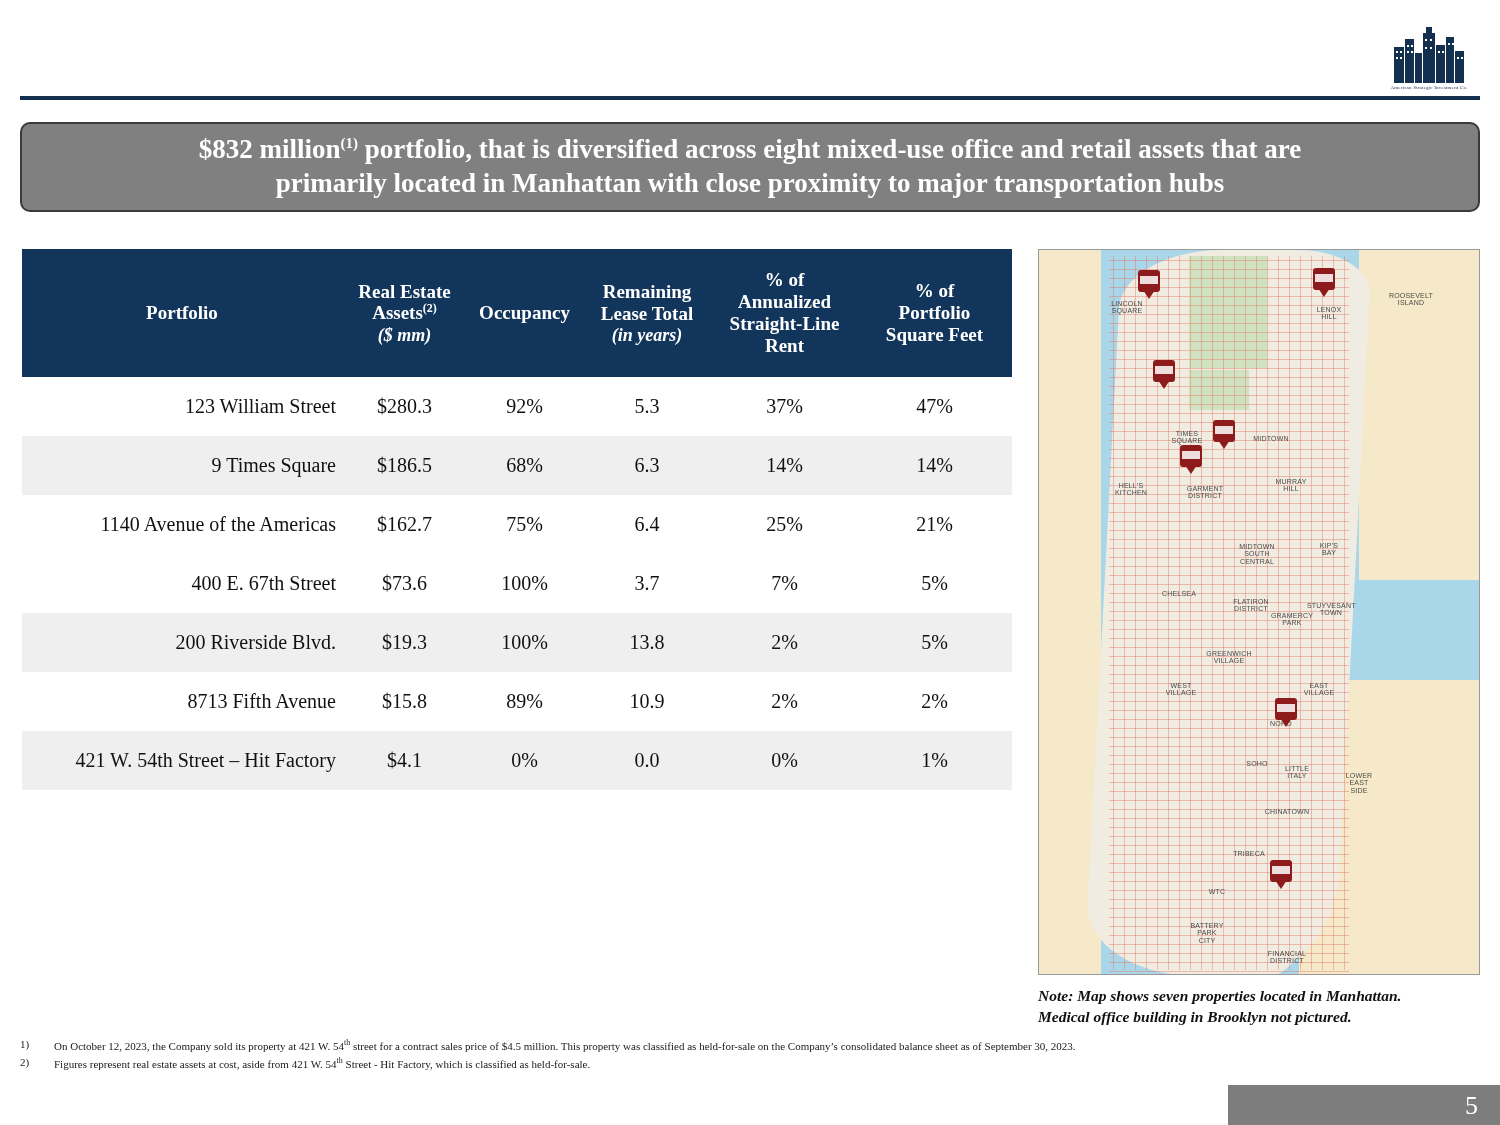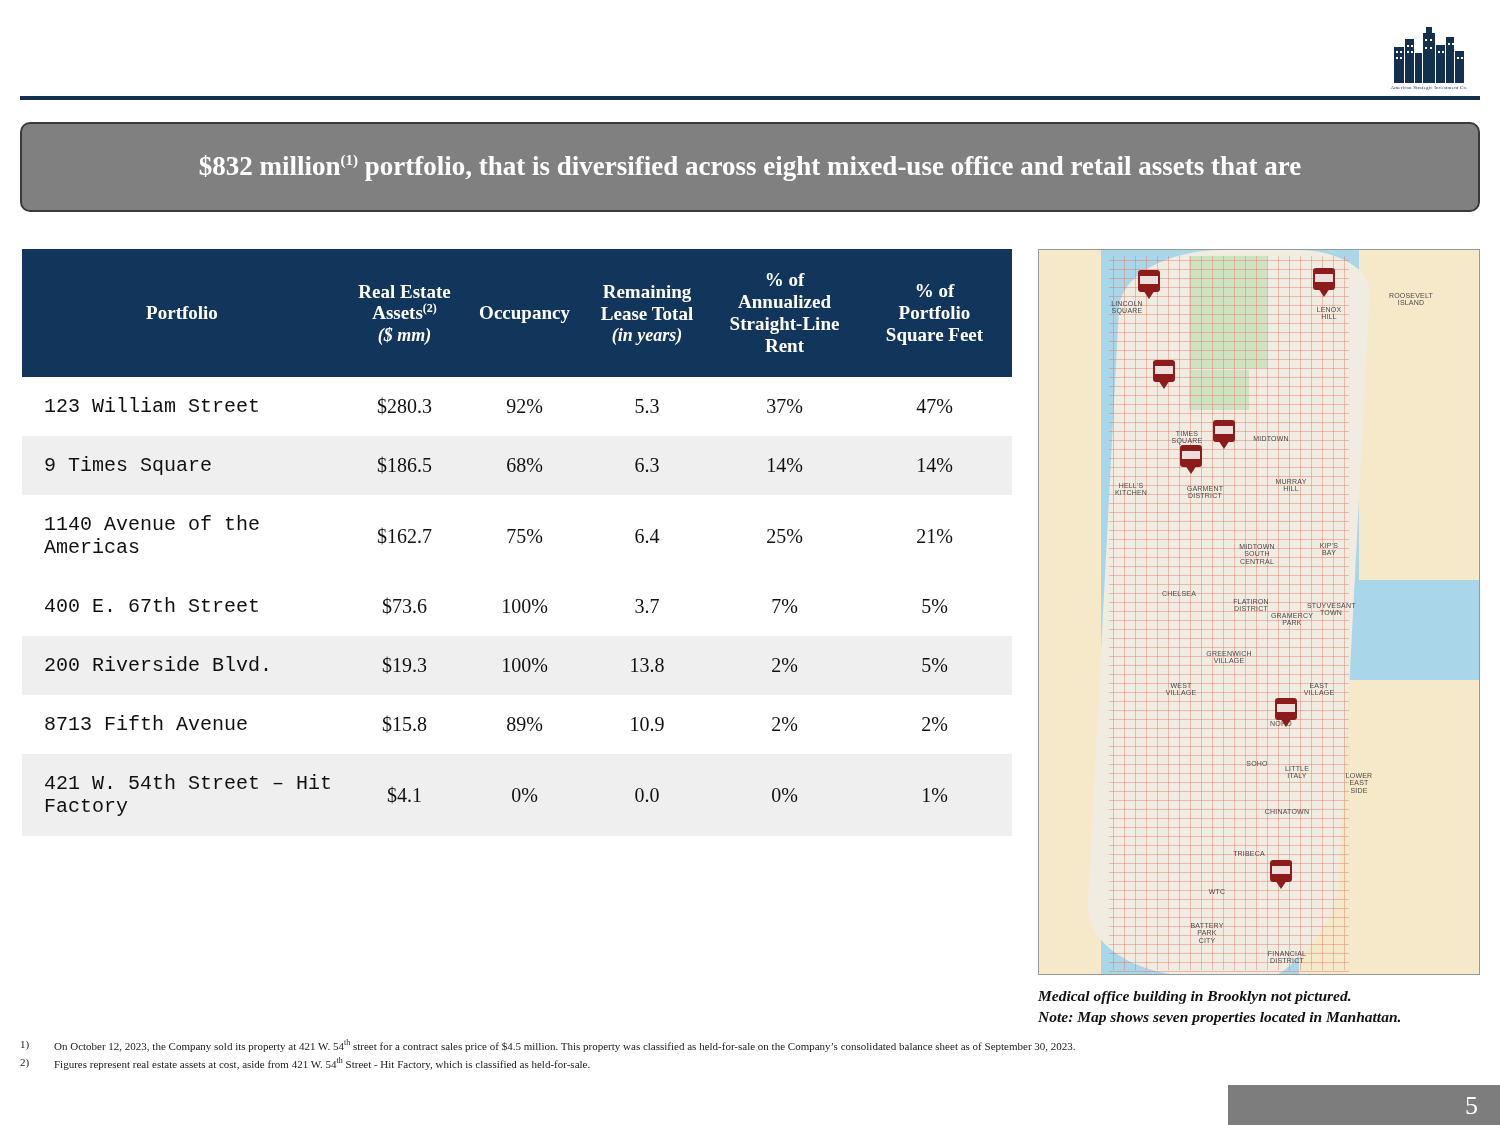--- a/index.html
+++ b/index.html
@@ -110,23 +110,22 @@
   th sup { font-size: 12px; }
 
   table.portfolio tbody td {
     font-size: 20px;
     color: #111;
     padding: 18px 6px;
     text-align: center;
     border: none;
   }
   table.portfolio tbody td.name {
-    text-align: left;
+    text-align: right;
     padding-left: 22px;
-    font-family: Liberation Mono, monospace;
   }
   tr.odd td { background: #ffffff; }
   tr.even td { background: #efefef; }
   tr.total td {
     background: #d6e3f0;
     font-weight: bold;
     font-size: 21px;
     padding: 16px 6px;
     border-top: 3px solid #12355b;
   }
@@ -335,20 +334,21 @@
           <rect x="69" y="32" width="2" height="2"></rect>
       </g>
     </svg>
     <div class="logo-caption">American Strategic Investment Co.</div>
   </div>
 </div>
 
 <div class="banner">
   <div class="banner-text">
     <span>$832 million</span><sup>(1)</sup><span> portfolio, that is diversified across eight mixed-use office and retail assets that are</span><br>
+    <span>primarily located in Manhattan with close proximity to major transportation hubs</span>
   </div>
 </div>
 
 <div class="table-wrap">
   <table class="portfolio">
     <colgroup>
       <col class="col-name">
         <col class="col-assets">
         <col class="col-occ">
       <col class="col-term">
@@ -650,22 +650,22 @@
       <div class="pin" style="left: 242px; top: 640px;">
         <div class="pin-body">
           <div class="pin-logo"></div>
         </div>
         <div class="pin-tip"></div>
       </div>
     </div>
 </div>
 
 <div class="map-note">
+  <div>Note: Map shows seven properties located in Manhattan.</div>
   <div>Medical office building in Brooklyn not pictured.</div>
-  <div>Note: Map shows seven properties located in Manhattan.</div>
 </div>
 
 <div class="footnotes">
   <div class="fn-row">
     <div class="fn-num">1)</div>
     <div class="fn-text"><span>On October 12, 2023, the Company sold its property at 421 W. 54</span><sup>th</sup><span> street for a contract sales price of $4.5 million.  This property was classified as held-for-sale on the Company’s consolidated balance sheet as of September 30, 2023.</span></div>
   </div>
   <div class="fn-row">
     <div class="fn-num">2)</div>
     <div class="fn-text"><span>Figures represent real estate assets at cost, aside from 421 W. 54</span><sup>th</sup><span> Street - Hit Factory, which is classified as held-for-sale.</span></div>

